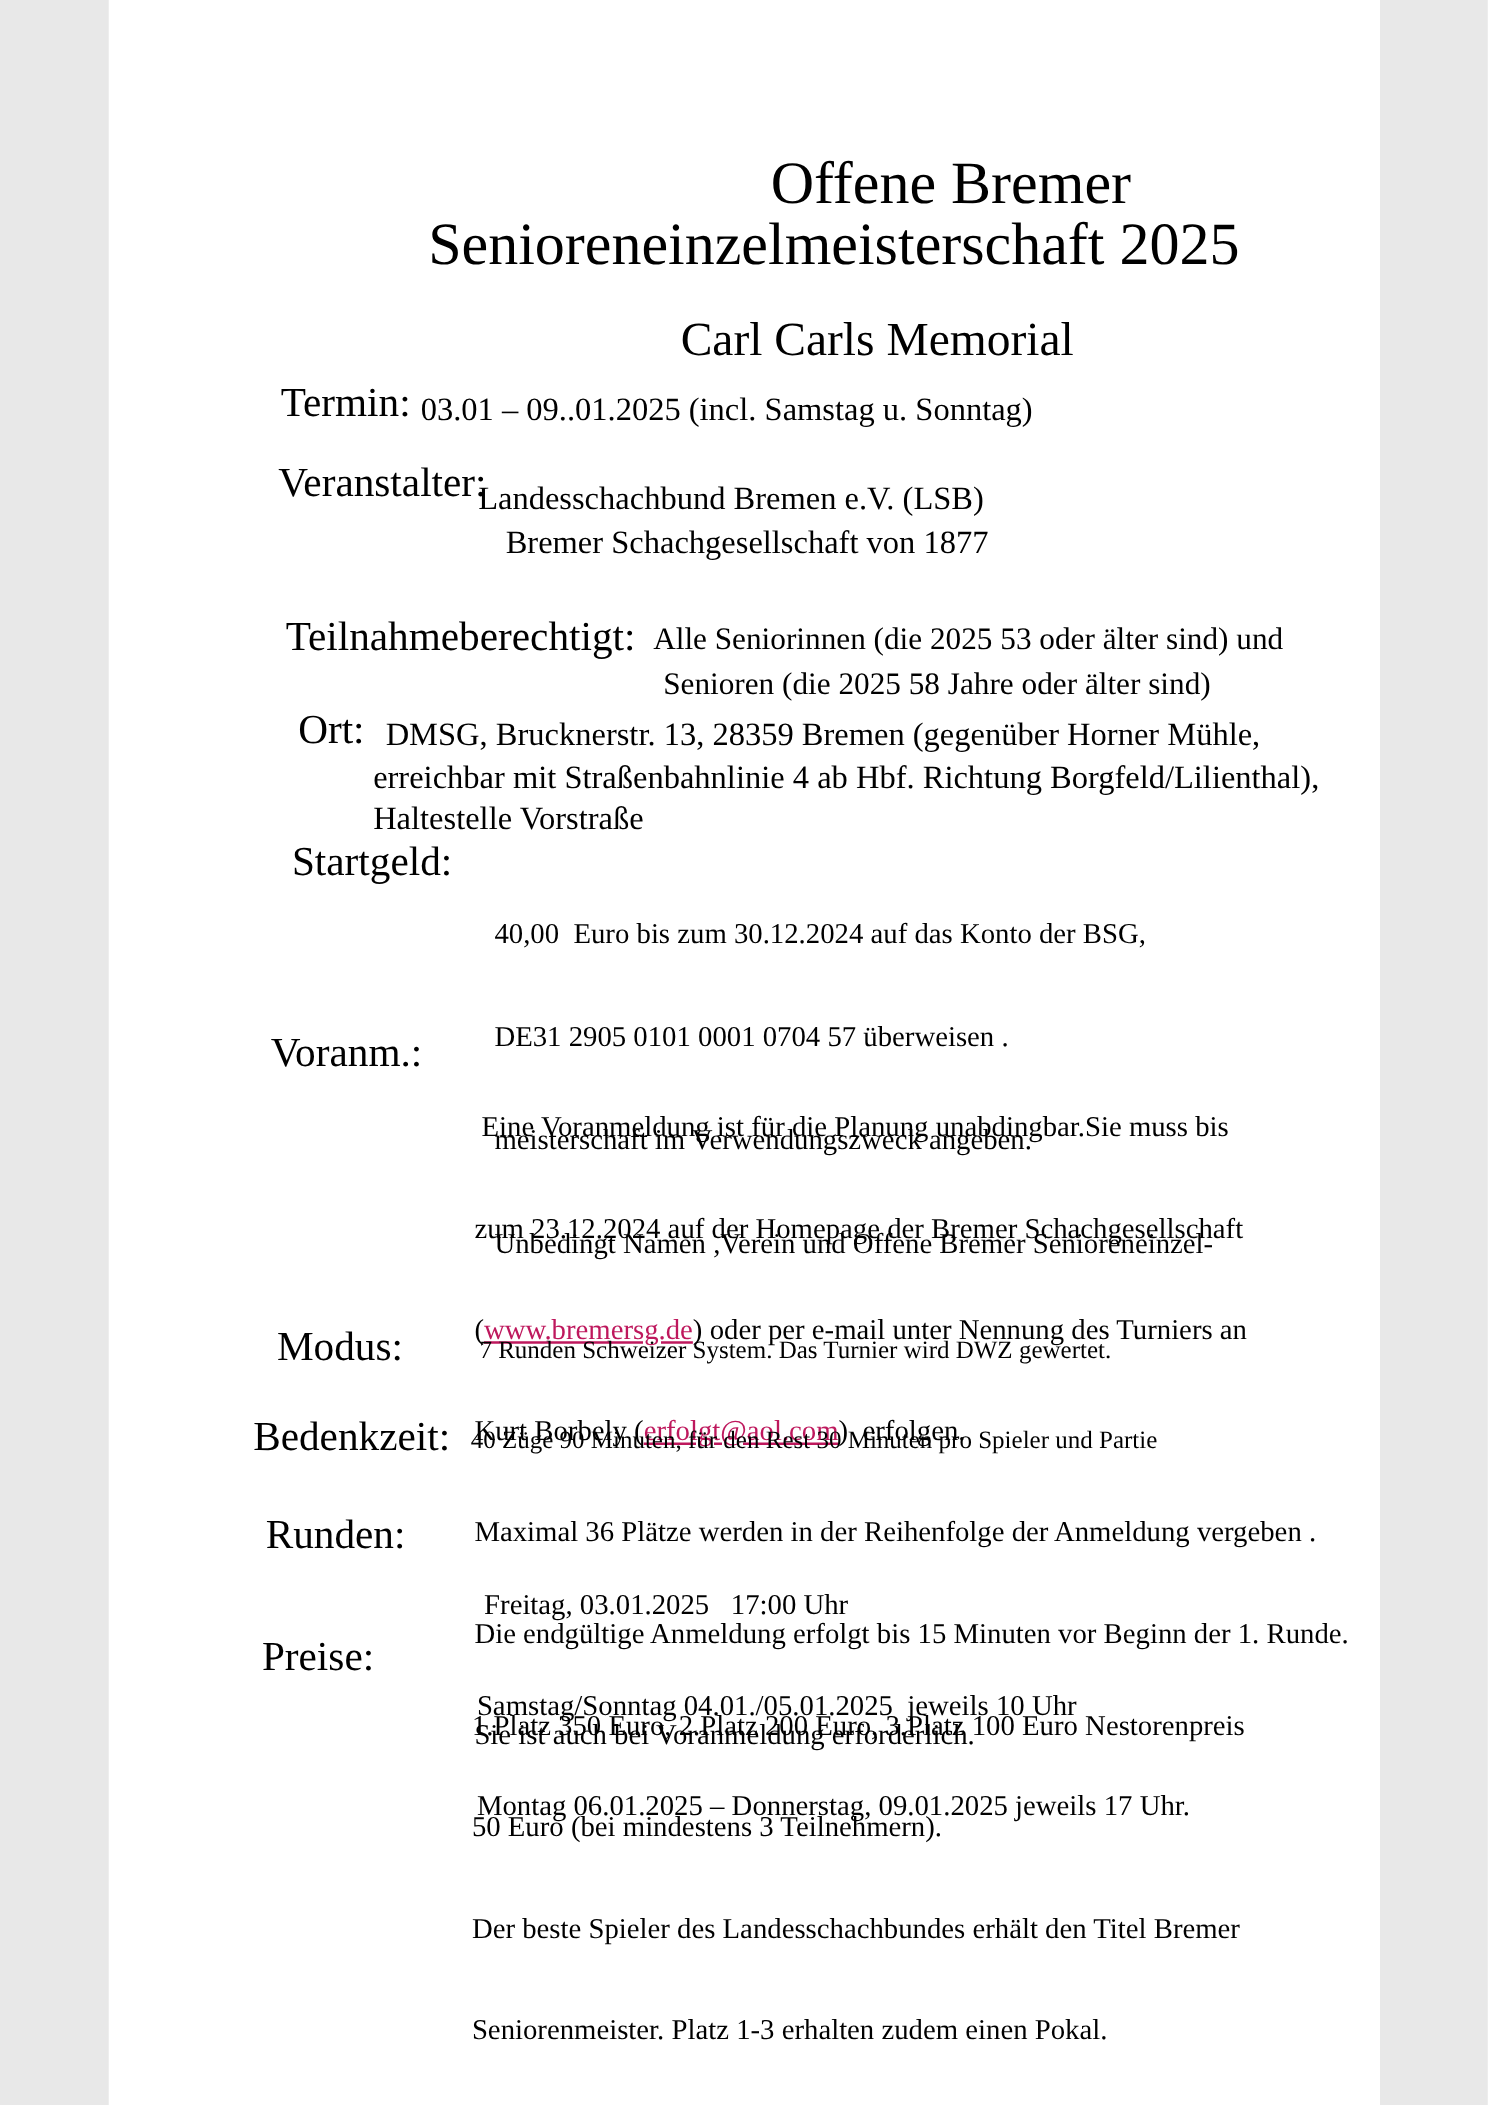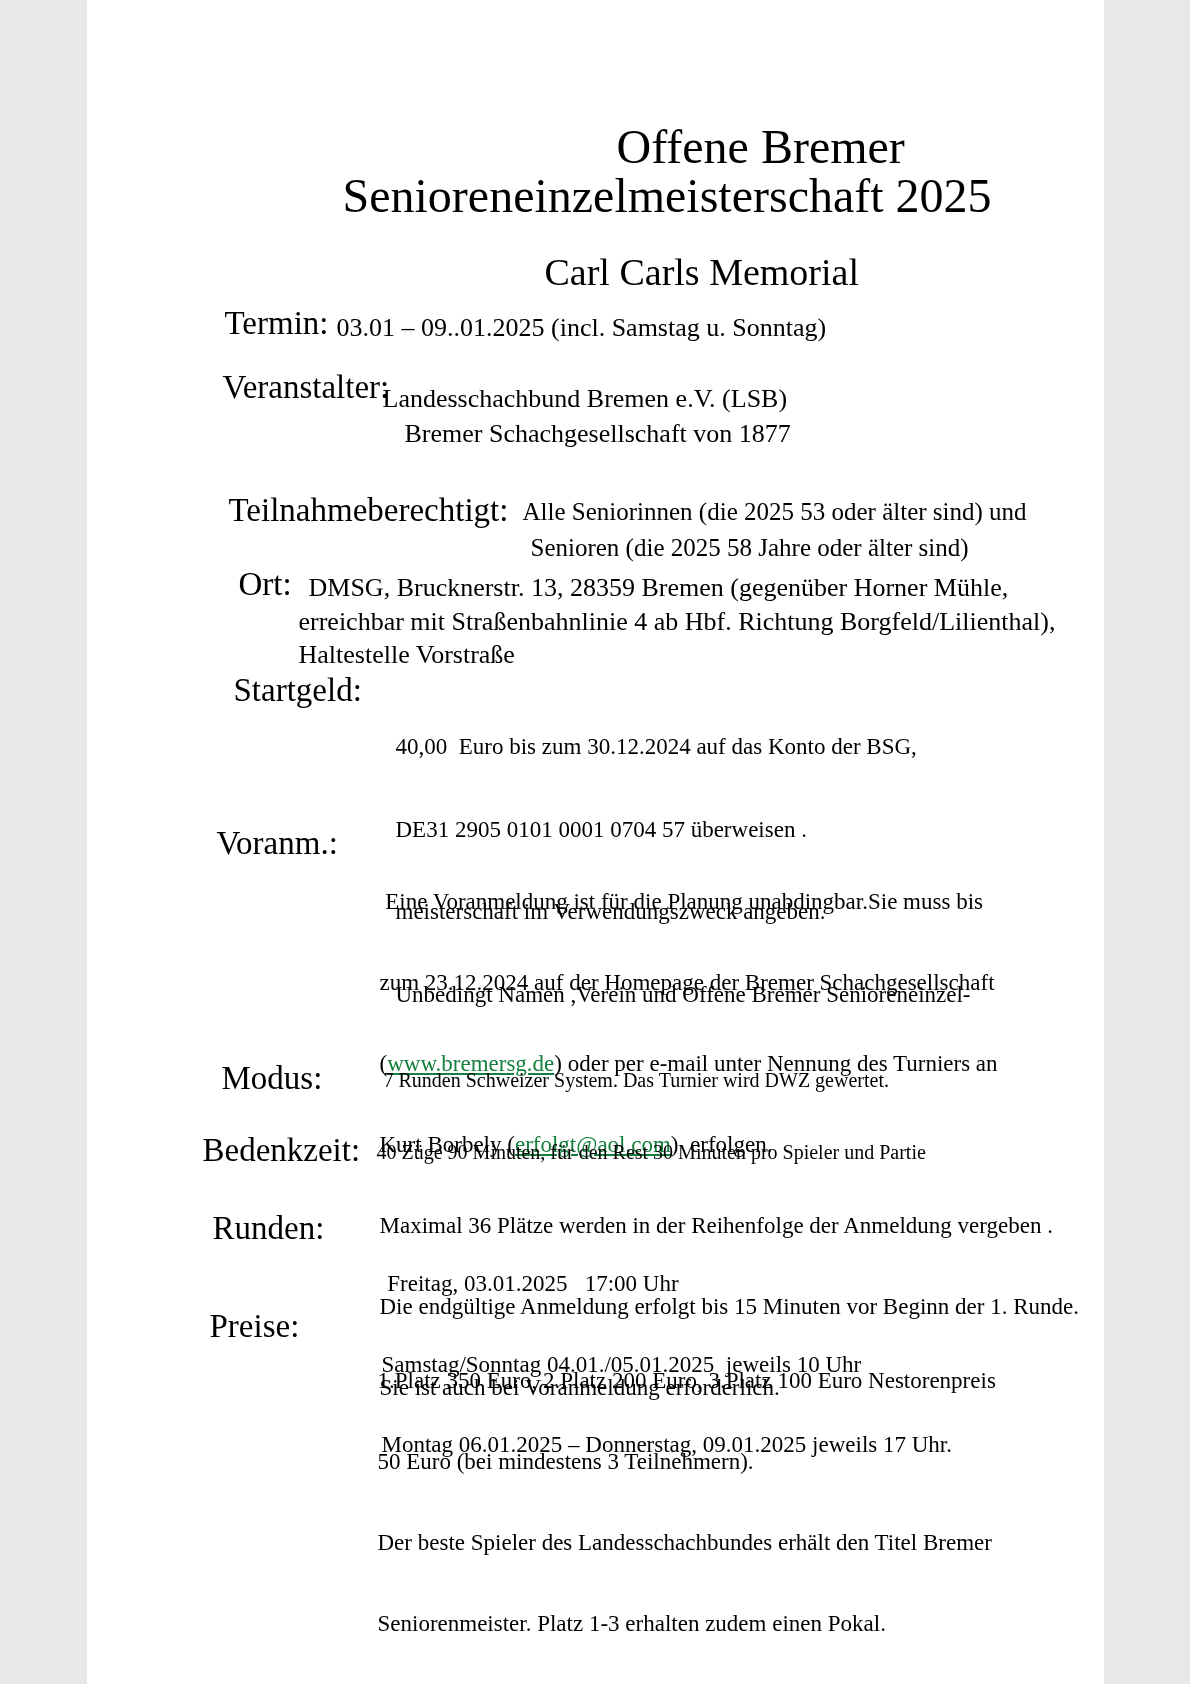--- a/index.html
+++ b/index.html
@@ -16,21 +16,21 @@
   .title-line { font-size:48px; line-height:1.12; }
   .subtitle  { font-size:38px; line-height:1.1; }
   .lbl  { font-size:33px; line-height:1.2; }
   .b26  { font-size:26px; line-height:1.2; }
   .b25  { font-size:25px; line-height:1.2; }
   .b24  { font-size:20px; line-height:1.2; }
   .b23  { font-size:23px; }
   .block-305 div { line-height:30.5px; }
   .block-29  div { line-height:29px;   }
   .block-285 div { line-height:28.5px; }
-  a.doclink { color:#15803d; text-decoration:underline; cursor:pointer; }
+  a.doclink { color:#be185d; text-decoration:underline; cursor:pointer; }
 </style>
 </head>
 <body>
 
 <div class="page">
 
   <div class="abs title-line" style="left:530px; top:120px;">Offene Bremer</div>
   <div class="abs title-line" style="left:256px; top:169px;">Senioreneinzelmeisterschaft 2025</div>
   <div class="abs subtitle" style="left:458px; top:252px;">Carl Carls Memorial</div>
 

